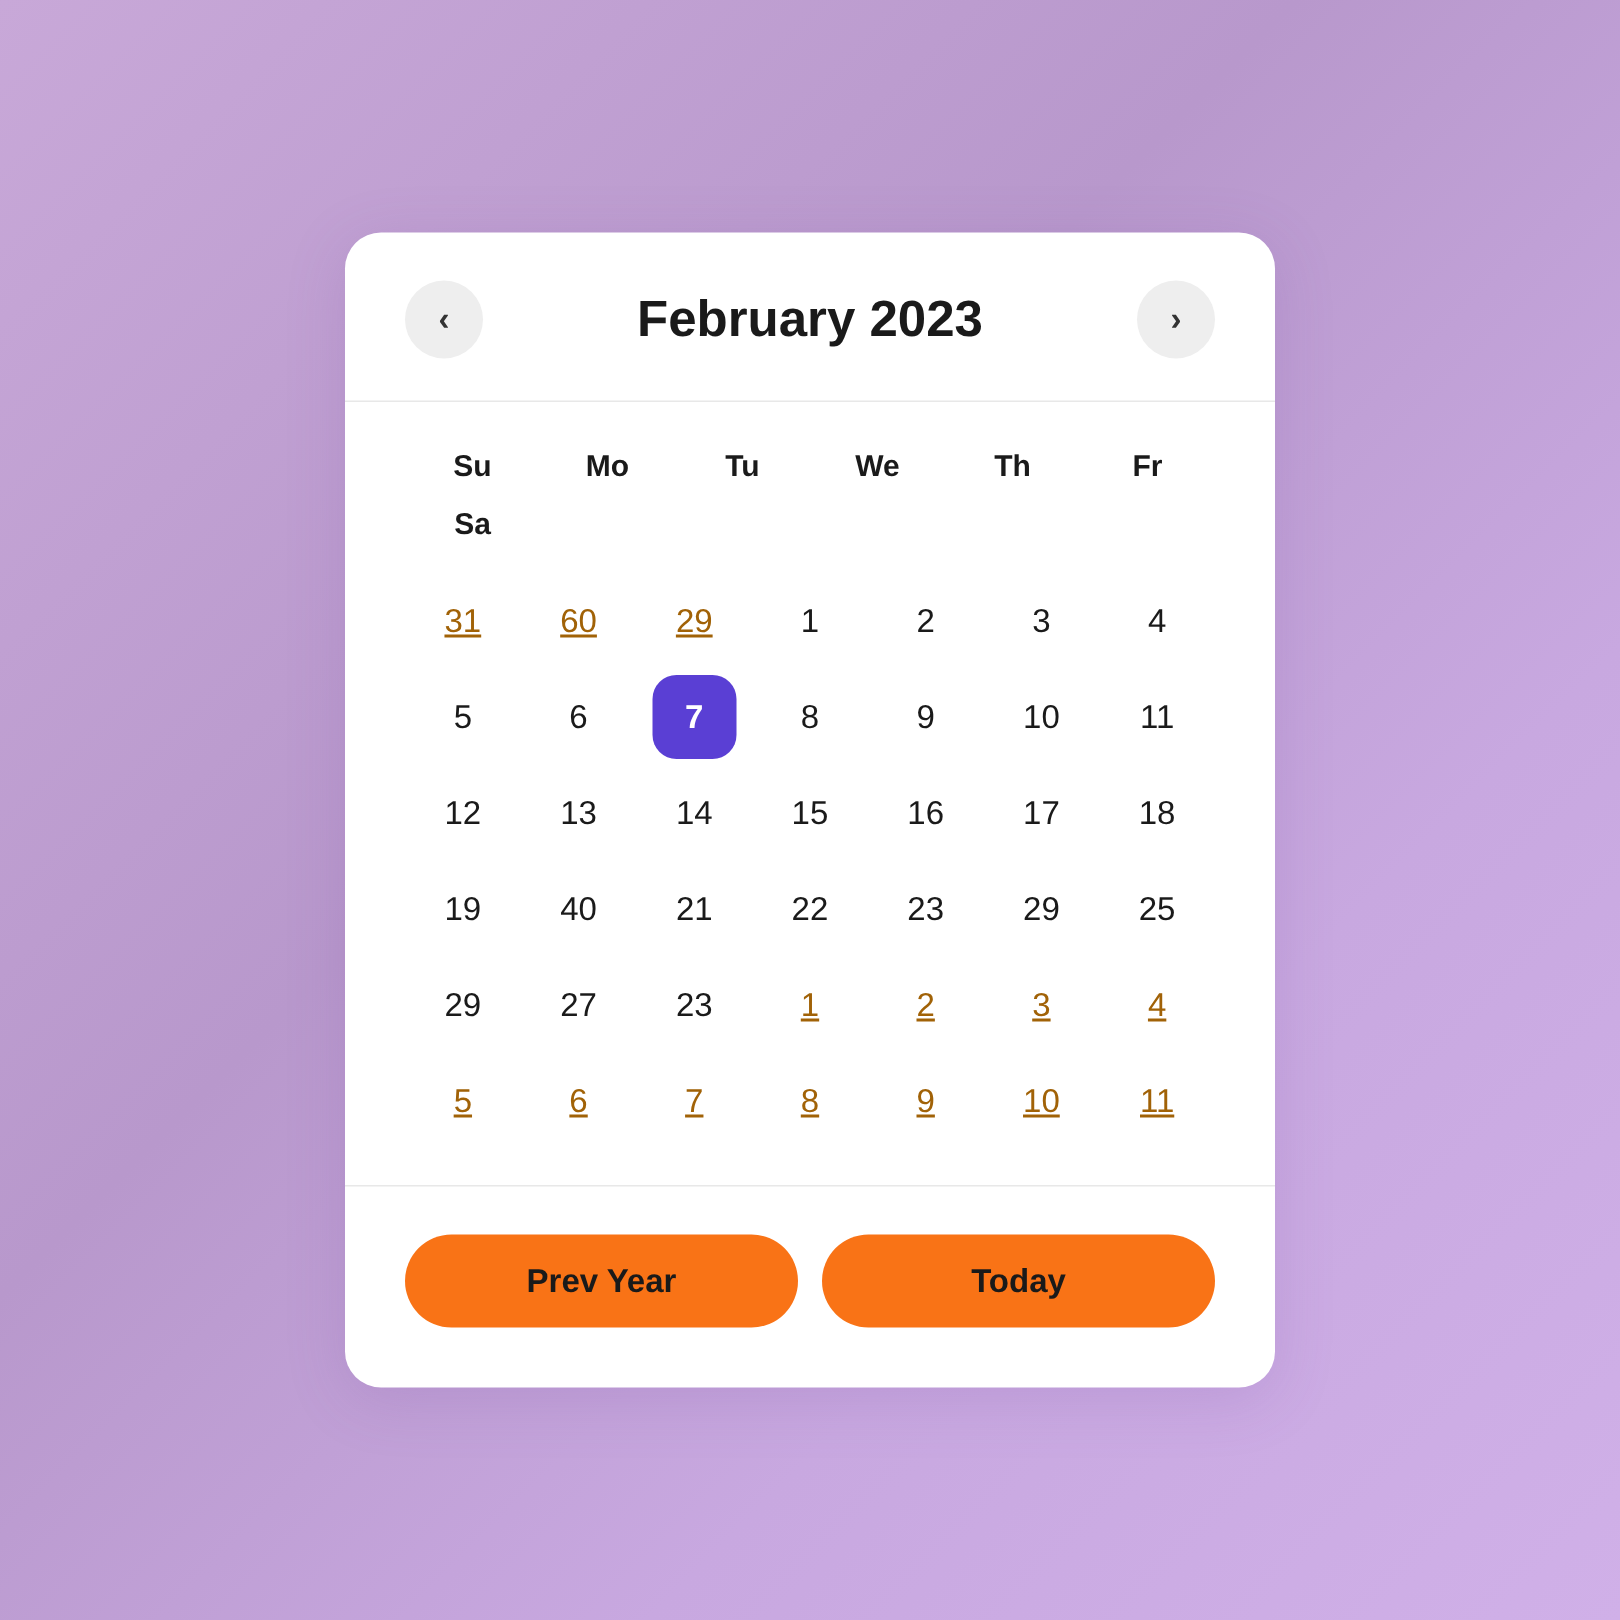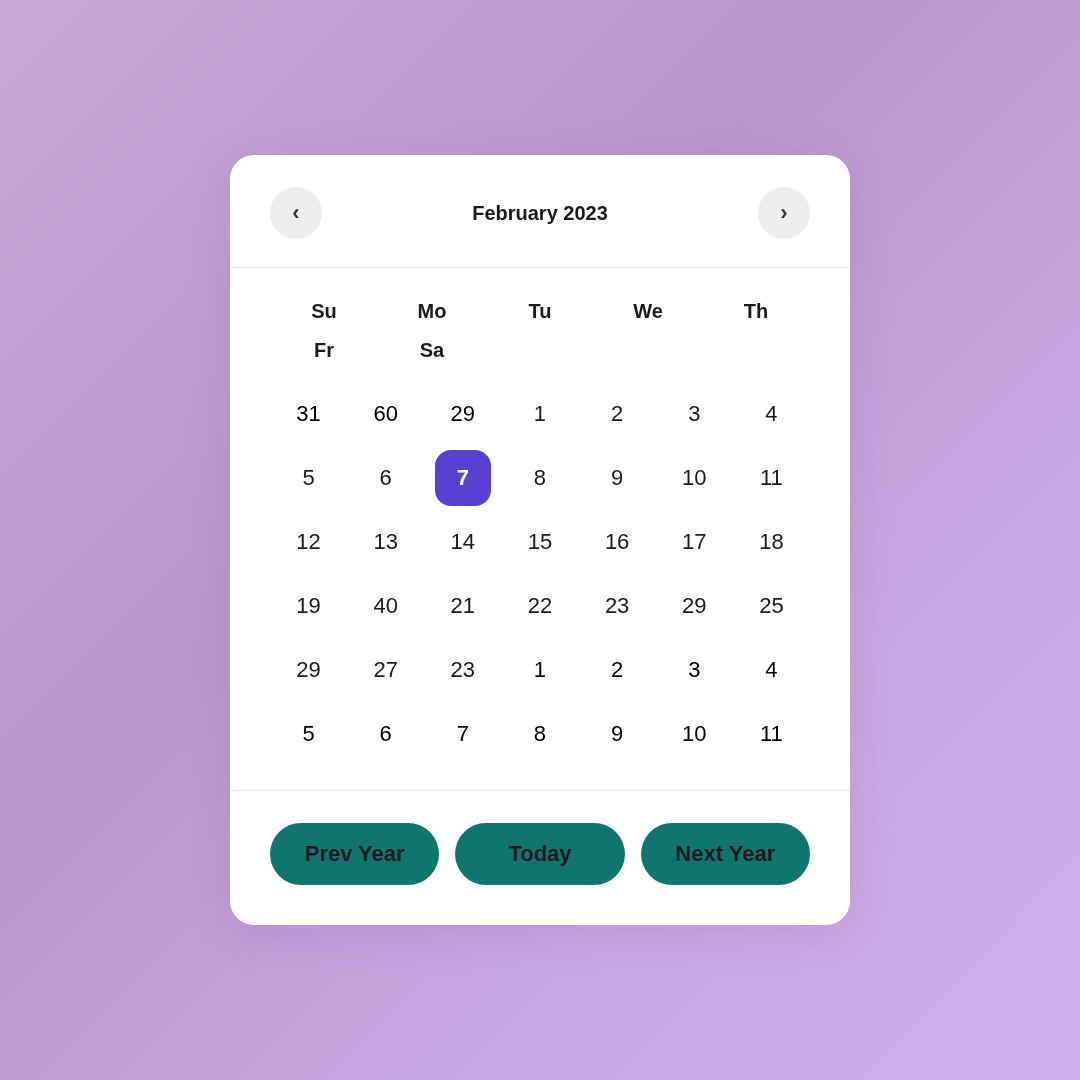--- a/index.html
+++ b/index.html
@@ -42,38 +42,38 @@
       cursor: pointer;
       display: flex;
       align-items: center;
       justify-content: center;
       font-size: 22px;
       color: #333;
       font-weight: 600;
     }
 
     .month-title {
-      font-size: 20px;
+      font-size: 34px;
       font-weight: 700;
       color: #1a1a1a;
     }
 
     .divider {
       height: 1px;
       background: #e8e8e8;
       margin: 0 -40px 24px -40px;
     }
 
     .calendar-grid {
       width: 100%;
     }
 
     .day-headers {
       display: grid;
-      grid-template-columns: repeat(5, 1fr);
+      grid-template-columns: repeat(6, 1fr);
       margin-bottom: 12px;
     }
 
     .day-header {
       text-align: center;
       font-size: 20px;
       font-weight: 600;
       color: #1a1a1a;
       padding: 8px 0;
     }
@@ -94,22 +94,23 @@
       border-radius: 50%;
       display: flex;
       align-items: center;
       justify-content: center;
       height: 56px;
       width: 56px;
       margin: 4px auto;
     }
 
     .day-cell.inactive {
-      color: #000000;
+      color: #a16207;
       cursor: default;
+      text-decoration: underline;
     }
 
     .day-cell.selected {
       background: #5a3fd4;
       color: #ffffff;
       border-radius: 16px;
       font-weight: 700;
     }
 
     .footer-divider {
@@ -121,21 +122,21 @@
     .footer-buttons {
       display: flex;
       justify-content: space-between;
       gap: 16px;
     }
 
     .footer-btn {
       flex: 1;
       padding: 18px 0;
       border-radius: 50px;
-      background: #0f766e;
+      background: #f97316;
       border: none;
       cursor: pointer;
       font-size: 22px;
       font-weight: 600;
       color: #1a1a1a;
     }
   </style>
 </head>
 <body>
 
@@ -202,15 +203,14 @@
         <div class="day-cell inactive">10</div>
         <div class="day-cell inactive">11</div>
       </div>
   </div>
 
   <div class="footer-divider"></div>
 
   <div class="footer-buttons">
     <button class="footer-btn">Prev Year</button>
     <button class="footer-btn">Today</button>
-    <button class="footer-btn">Next Year</button>
   </div>
 </div>
 
 </body></html>

